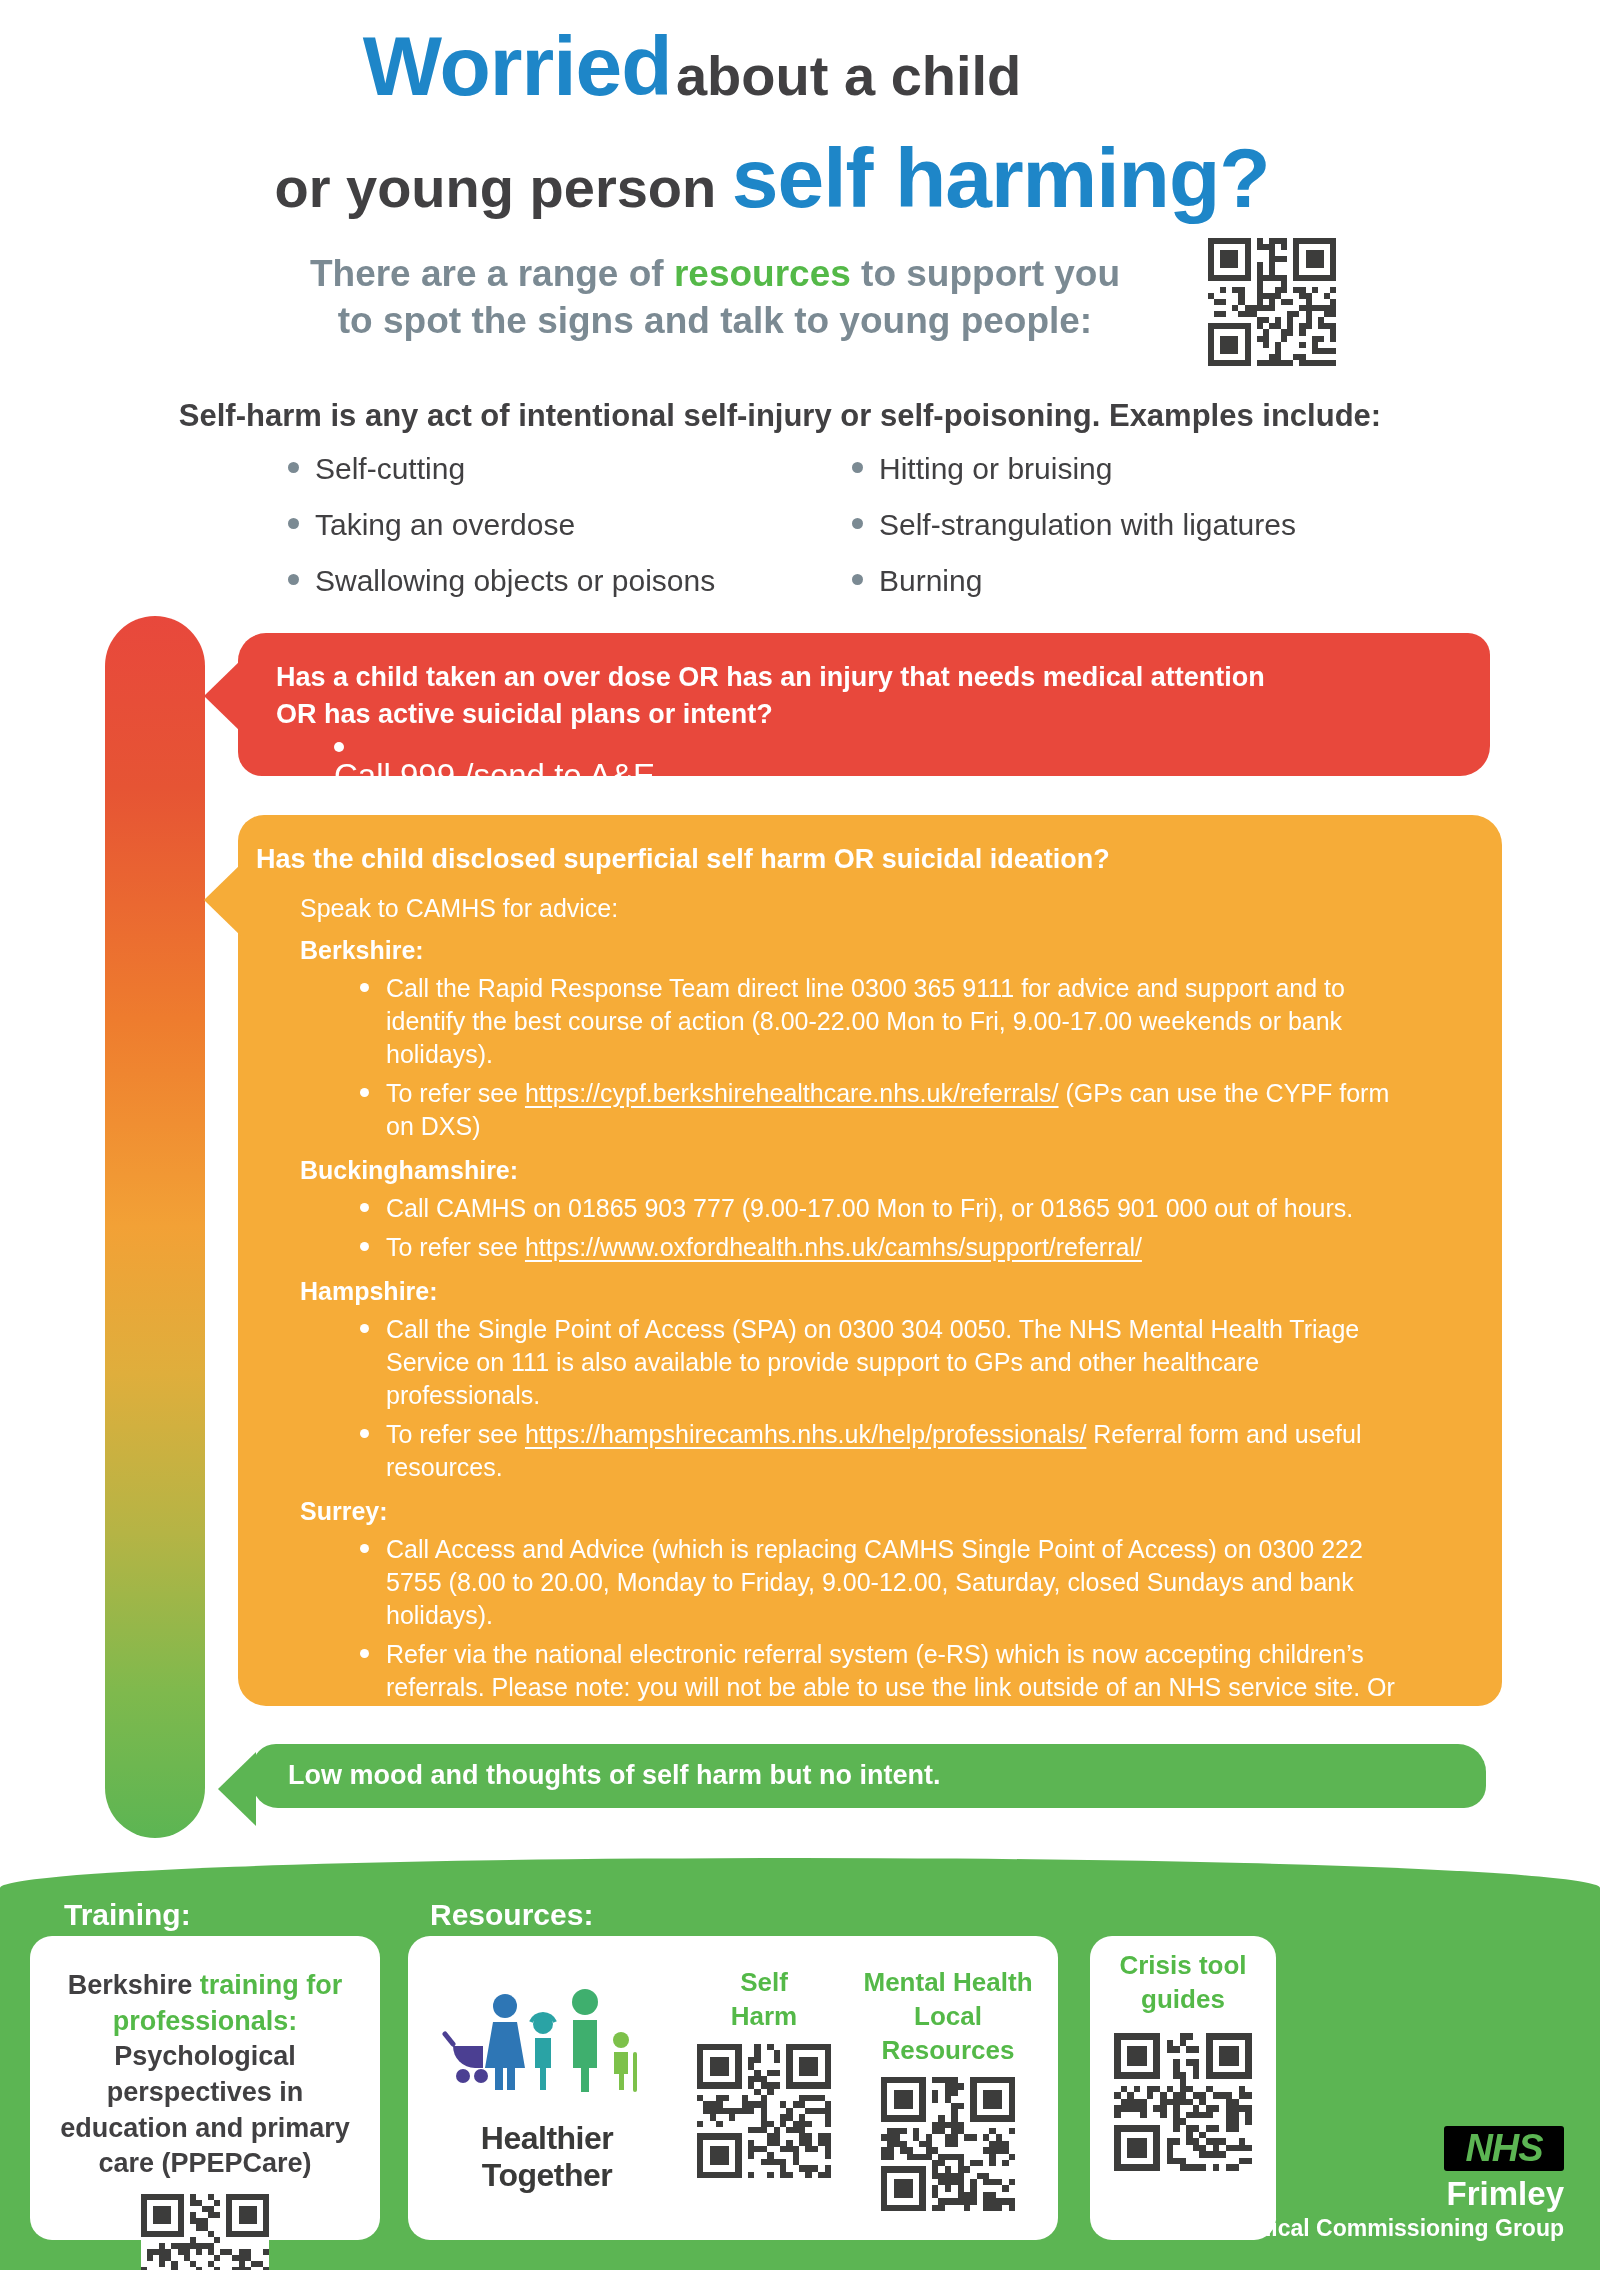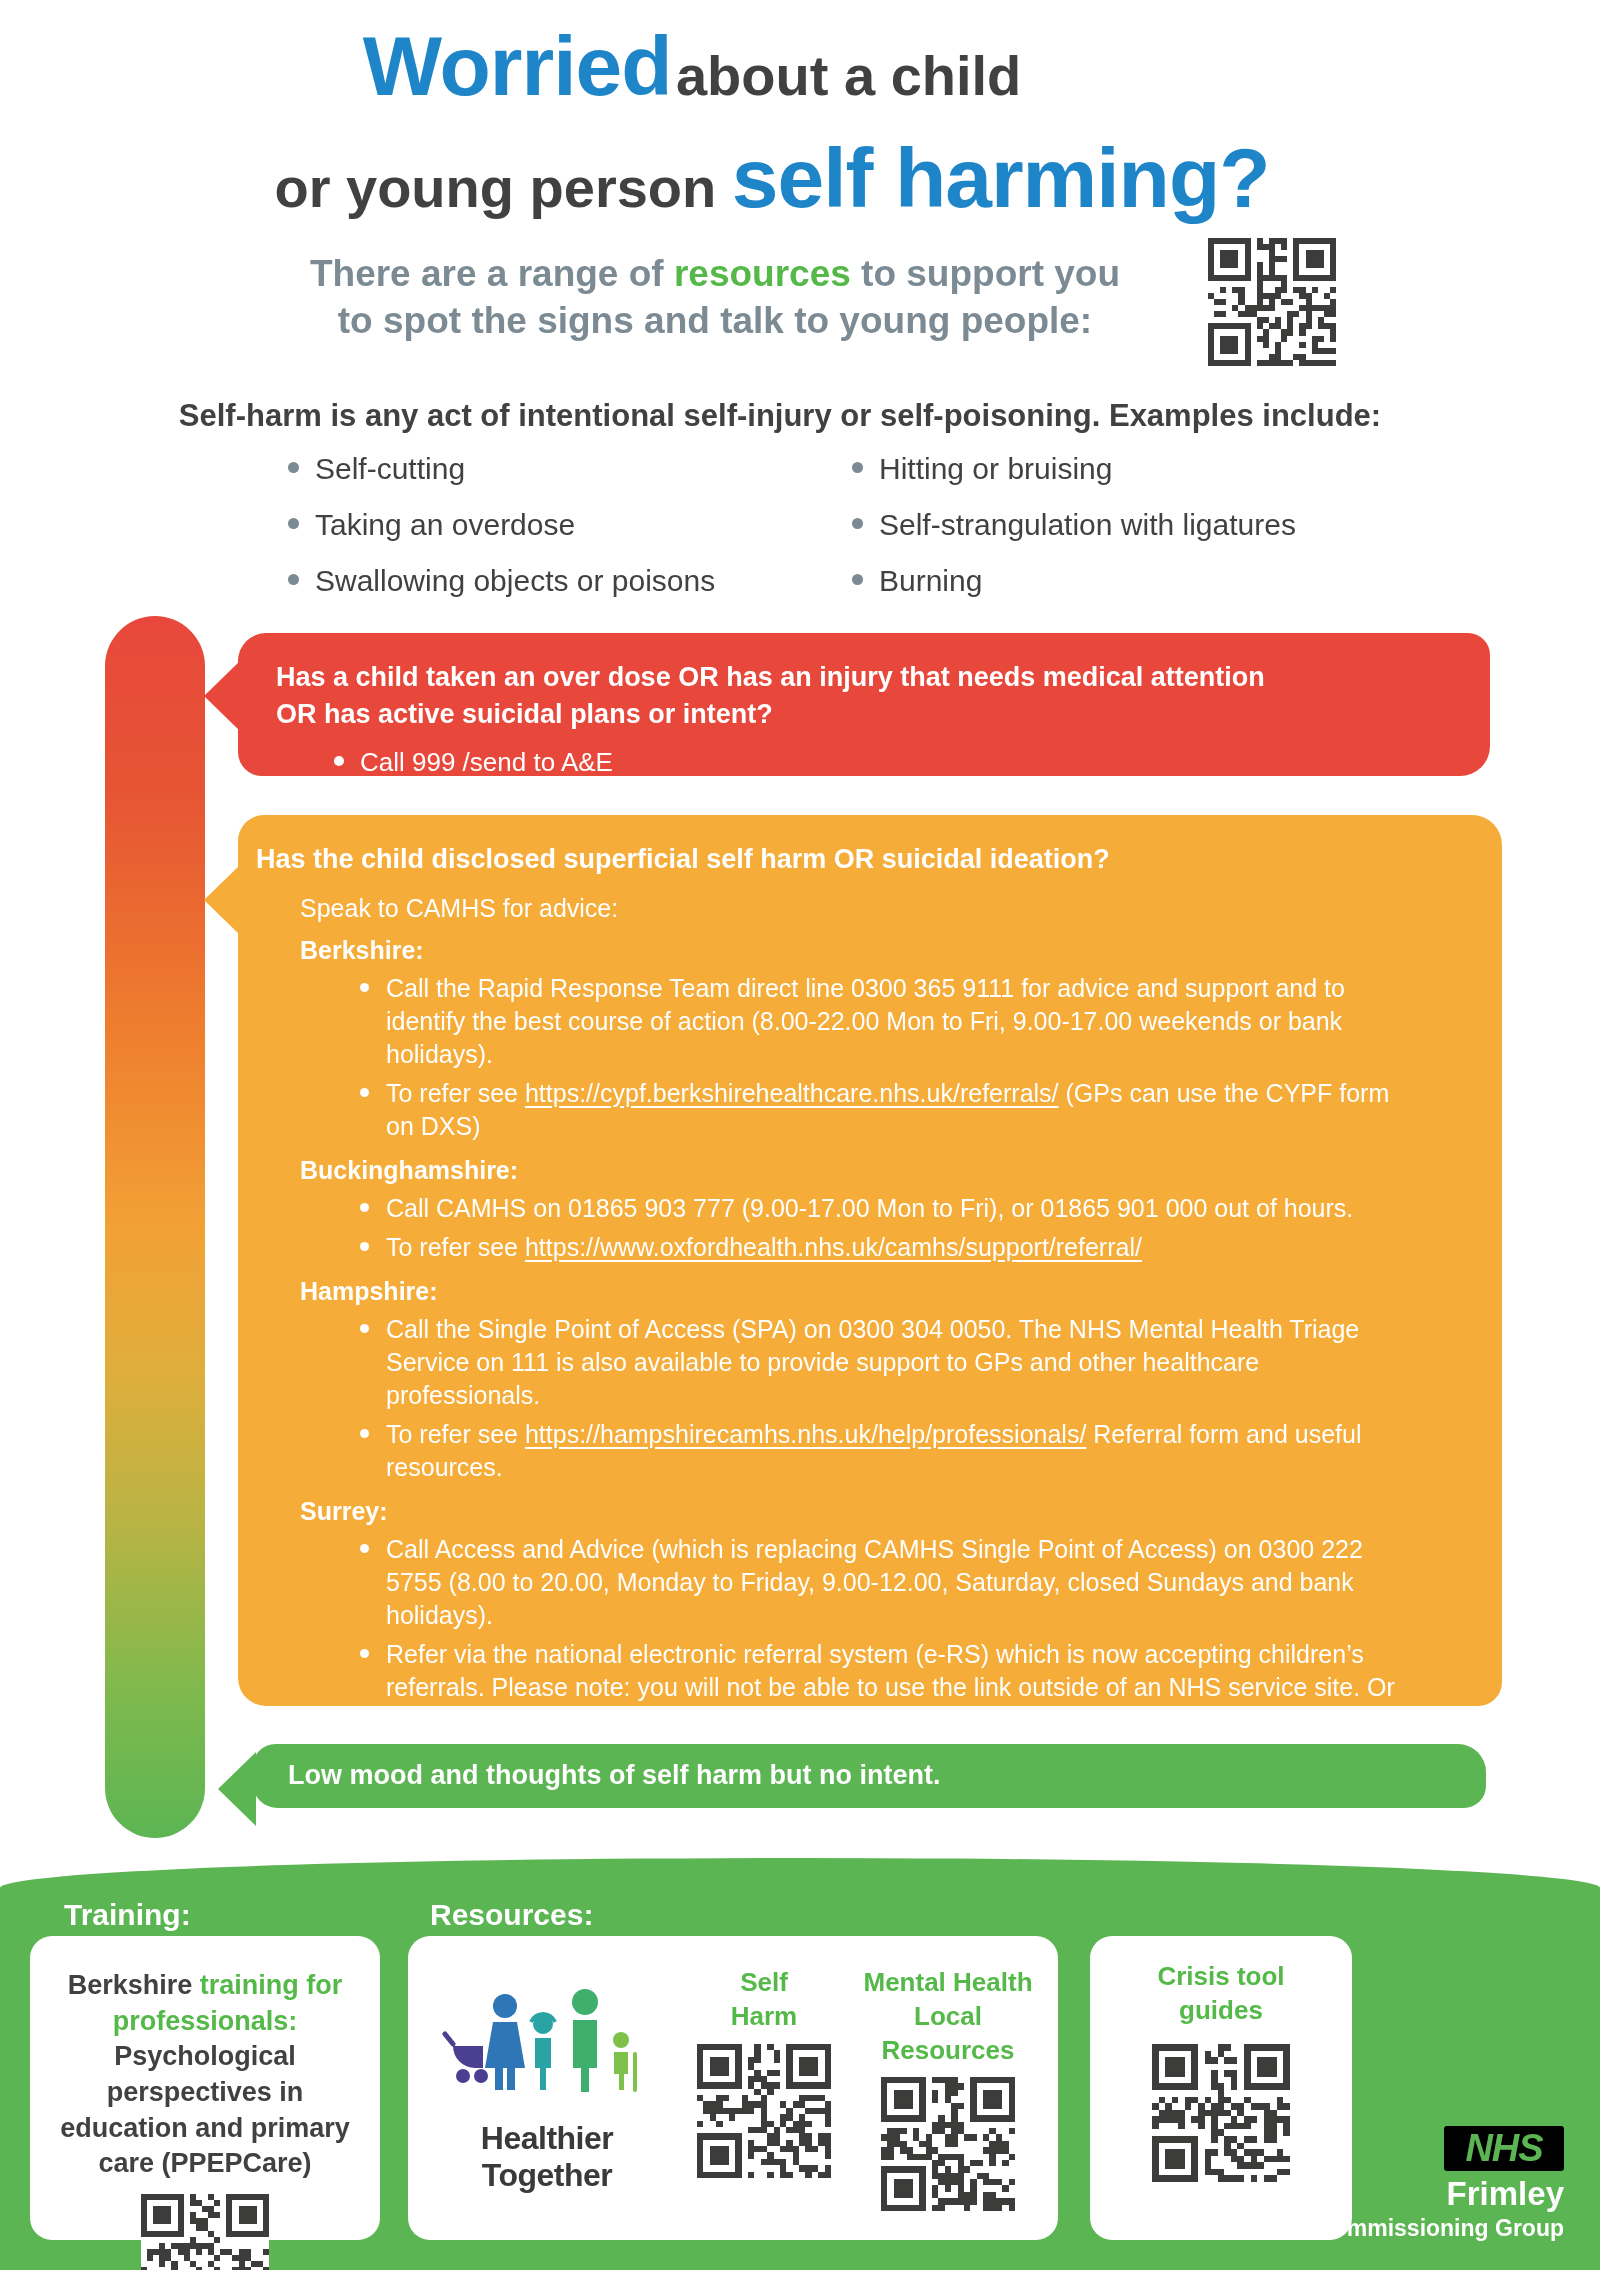--- a/index.html
+++ b/index.html
@@ -42,21 +42,21 @@
   
   .box{position:absolute;color:#fff;}
   .box .tail{position:absolute;left:-34px;width:38px;height:74px;
     clip-path:polygon(100% 0,0 50%,100% 100%);}
   .red-box{left:238px;top:633px;width:1252px;height:143px;background:var(--red);
     border-radius:28px 22px 30px 24px;padding:26px 38px;}
   .red-box .tail{background:var(--red);top:26px;}
   .box-heading{font-size:27px;font-weight:bold;line-height:1.38;}
   .wbullet{display:flex;align-items:baseline;}
   .wbullet .dot{width:10px;height:10px;border-radius:50%;background:#fff;margin-right:16px;flex:none;position:relative;top:-5px;}
-  .red-box .wbullet{margin:13px 0 0 58px;font-size:26px;}
+  .red-box .wbullet{margin:13px 0 0 58px;font-size:33px;flex-direction:column;}
   .amber-box{left:238px;top:815px;width:1264px;height:891px;background:var(--amber);
     border-radius:26px 30px 24px 28px;padding:26px 38px 0 18px;}
   .amber-box .tail{background:var(--amber);top:48px;}
   .amber-box .box-heading{line-height:36px;}
   .amber-intro{margin:17px 0 0 44px;font-size:25px;}
   .county{margin:13px 0 0 44px;font-size:25px;font-weight:bold;}
   .amber-ul{margin:7px 0 0 104px;list-style:none;}
   .amber-ul li{display:flex;align-items:baseline;font-size:25px;line-height:33px;margin-bottom:6px;max-width:1070px;}
   .amber-ul li .dot{width:9px;height:9px;border-radius:50%;background:#fff;margin-right:17px;flex:none;position:relative;top:-5px;}
   .amber-ul li .txt{display:block;max-width:1030px;}
@@ -74,21 +74,21 @@
   .card-training{left:30px;width:350px;padding-top:32px;text-align:center;}
   .training-text{width:310px;margin:0 auto;font-size:27px;line-height:1.32;color:var(--dark);font-weight:bold;}
   .training-text .seg-green{color:var(--green-text);}
   .card-training .qr{margin-top:12px;}
   .card-resources{left:408px;width:650px;display:flex;padding:18px 18px 0 14px;}
   .ht-block{width:250px;text-align:center;padding-top:30px;}
   .ht-name{font-size:32px;font-weight:bold;color:#3A3A39;margin-top:4px;letter-spacing:-0.5px;}
   .qr-col{flex:1;text-align:center;padding-top:12px;}
   .qr-col .qr-label{font-size:26px;line-height:1.3;color:var(--green-text);font-weight:bold;min-height:68px;}
   .qr-col .qr{margin-top:10px;}
-  .card-crisis{left:1090px;width:262px;text-align:center;padding-top:24px;}
+  .card-crisis{left:1090px;width:186px;text-align:center;padding-top:13px;}
   .card-crisis .qr-label{font-size:26px;line-height:1.3;color:var(--green-text);font-weight:bold;}
   .card-crisis .qr{margin-top:16px;}
   .nhs-block{position:absolute;right:36px;top:268px;text-align:right;color:#fff;}
   .nhs-logo{display:inline-block;background:#000000;width:120px;height:45px;border-radius:3px;text-align:center;}
   .nhs-logo span{color:var(--green);font-style:italic;font-weight:bold;font-size:38px;line-height:45px;letter-spacing:-1px;}
   .nhs-region{font-size:33px;font-weight:bold;margin-top:4px;}
   .nhs-org{font-size:23px;font-weight:bold;margin-top:2px;}
   .qr{display:inline-block;line-height:0;}
 </style>
 </head>

